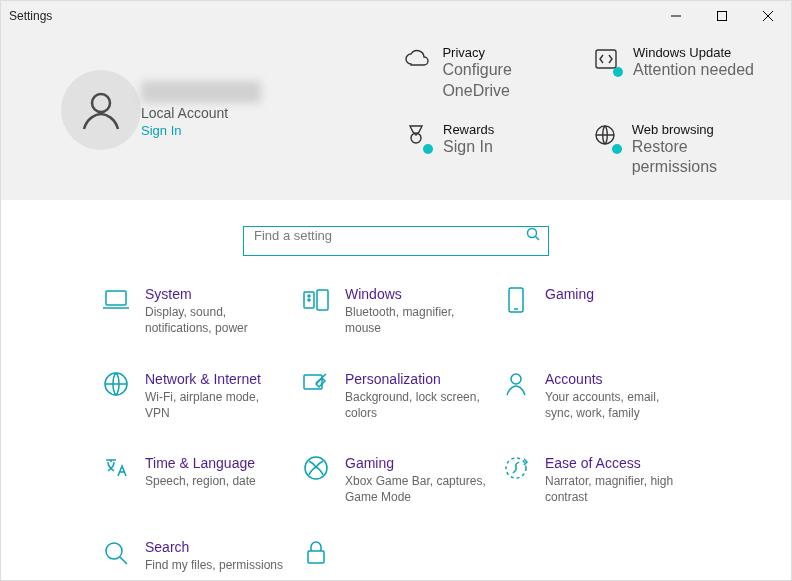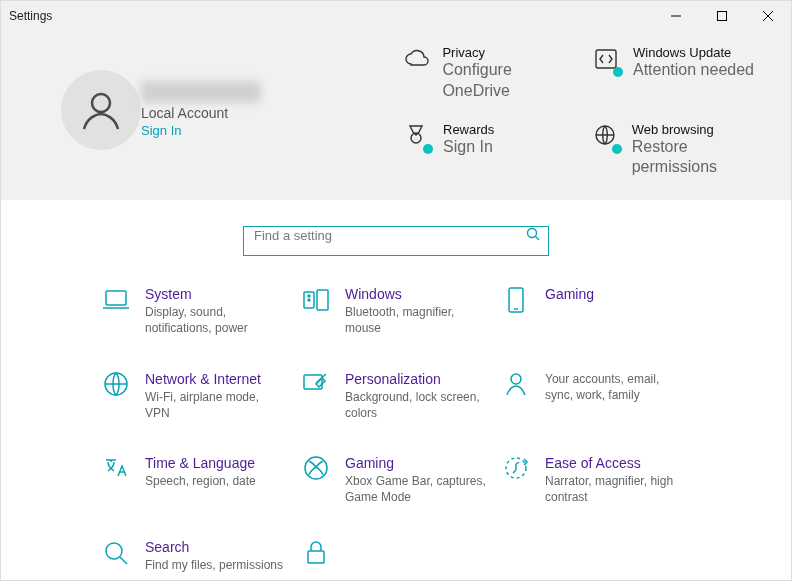--- a/index.html
+++ b/index.html
@@ -318,20 +318,21 @@
   <div class="cat">
     <div class="cat-icon">
         <span>
       <svg width="24" height="26" viewBox="0 0 24 26">
             <circle cx="12" cy="8" r="5"></circle>
             <path d="M3 24c2-7 7-9 9-9s7 2 9 9"></path>
           </svg>
     </span>
       </div>
     <div class="cat-text">
+      <div class="ct-title">Accounts</div>
       <div class="ct-sub">Your accounts, email, sync, work, family</div>
     </div>
   </div>
 
   <div class="cat">
     <div class="cat-icon">
         <span>
       <svg width="28" height="24" viewBox="0 0 28 24">
             <path d="M4 4h10M9 4v2M6 6c0 5 6 9 6 9M12 6c0 5-6 9-6 9"></path>
             <path d="M16 20l4-10 4 10M17.5 16h5"></path>

